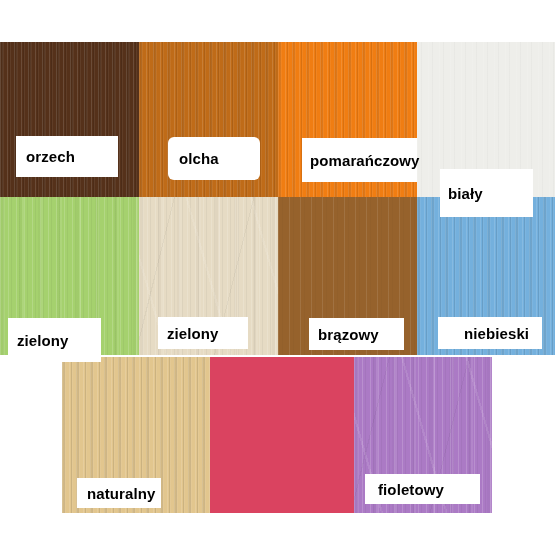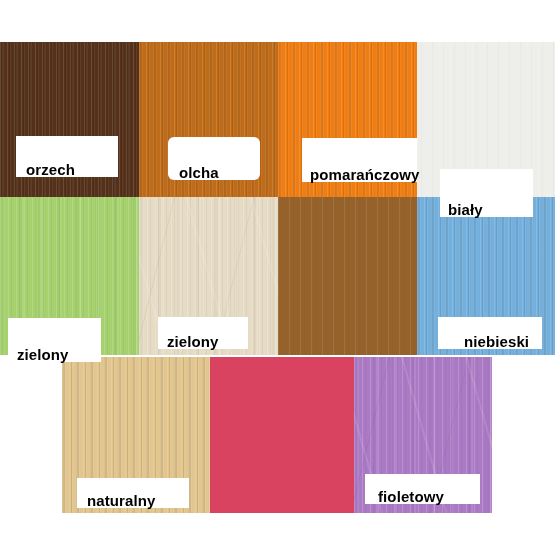--- a/index.html
+++ b/index.html
@@ -128,21 +128,21 @@
         rgba(0,0,0,0.045) 34px,
         rgba(0,0,0,0.045) 35px,
         rgba(0,0,0,0.00) 35px,
         rgba(0,0,0,0.00) 77px);
   }
 
   .label-box {
     position: absolute;
     background: #ffffff;
     display: flex;
-    align-items: flex-end;
+    align-items: center;
     box-sizing: border-box;
     z-index: 5;
   }
   .label-text {
     font-family: "Liberation Sans", sans-serif;
     font-weight: bold;
     font-size: 15px;
     color: #000000;
     white-space: nowrap;
     line-height: 1;
@@ -193,32 +193,35 @@
     <div class="grain soft"></div>
     <div class="streaks"></div>
   </div>
   <div class="label-box" style="left:158px; top:317px; width:90px; height:32px; padding-left:9px;">
     <span class="label-text">zielony</span>
   </div>
 
   <div class="swatch" style="left:278px; top:197px; width:139px; height:158px; background:#96622c;">
     <div class="grain faint"></div>
   </div>
+  <div class="label-box" style="left:309px; top:318px; width:95px; height:32px; padding-left:9px;">
+    <span class="label-text">brązowy</span>
+  </div>
 
   <div class="swatch" style="left:417px; top:197px; width:138px; height:158px; background:#74b0dd;">
     <div class="grain strong"></div>
   </div>
   <div class="label-box" style="left:438px; top:317px; width:104px; height:32px; padding-left:26px;">
     <span class="label-text">niebieski</span>
   </div>
 
   <div class="swatch" style="left:62px; top:357px; width:148px; height:156px; background:#e2c68e;">
     <div class="grain strong"></div>
   </div>
-  <div class="label-box" style="left:77px; top:478px; width:112px; height:30px; padding-left:10px;">
+  <div class="label-box" style="left:77px; top:478px; width:84px; height:30px; padding-left:10px;">
     <span class="label-text">naturalny</span>
   </div>
 
   <div class="swatch" style="left:210px; top:357px; width:144px; height:156px; background:#da4360;">
     <div class="grain none"></div>
   </div>
 
   <div class="swatch" style="left:354px; top:357px; width:138px; height:156px; background:#ab7ac5;">
     <div class="grain soft"></div>
     <div class="streaks"></div>

